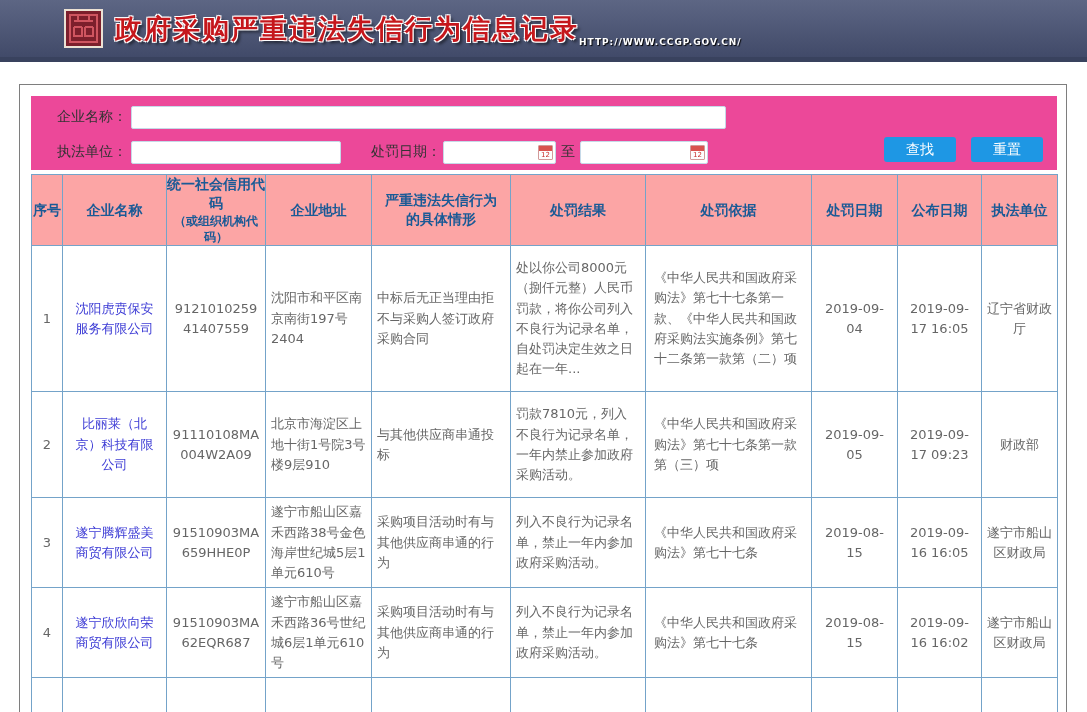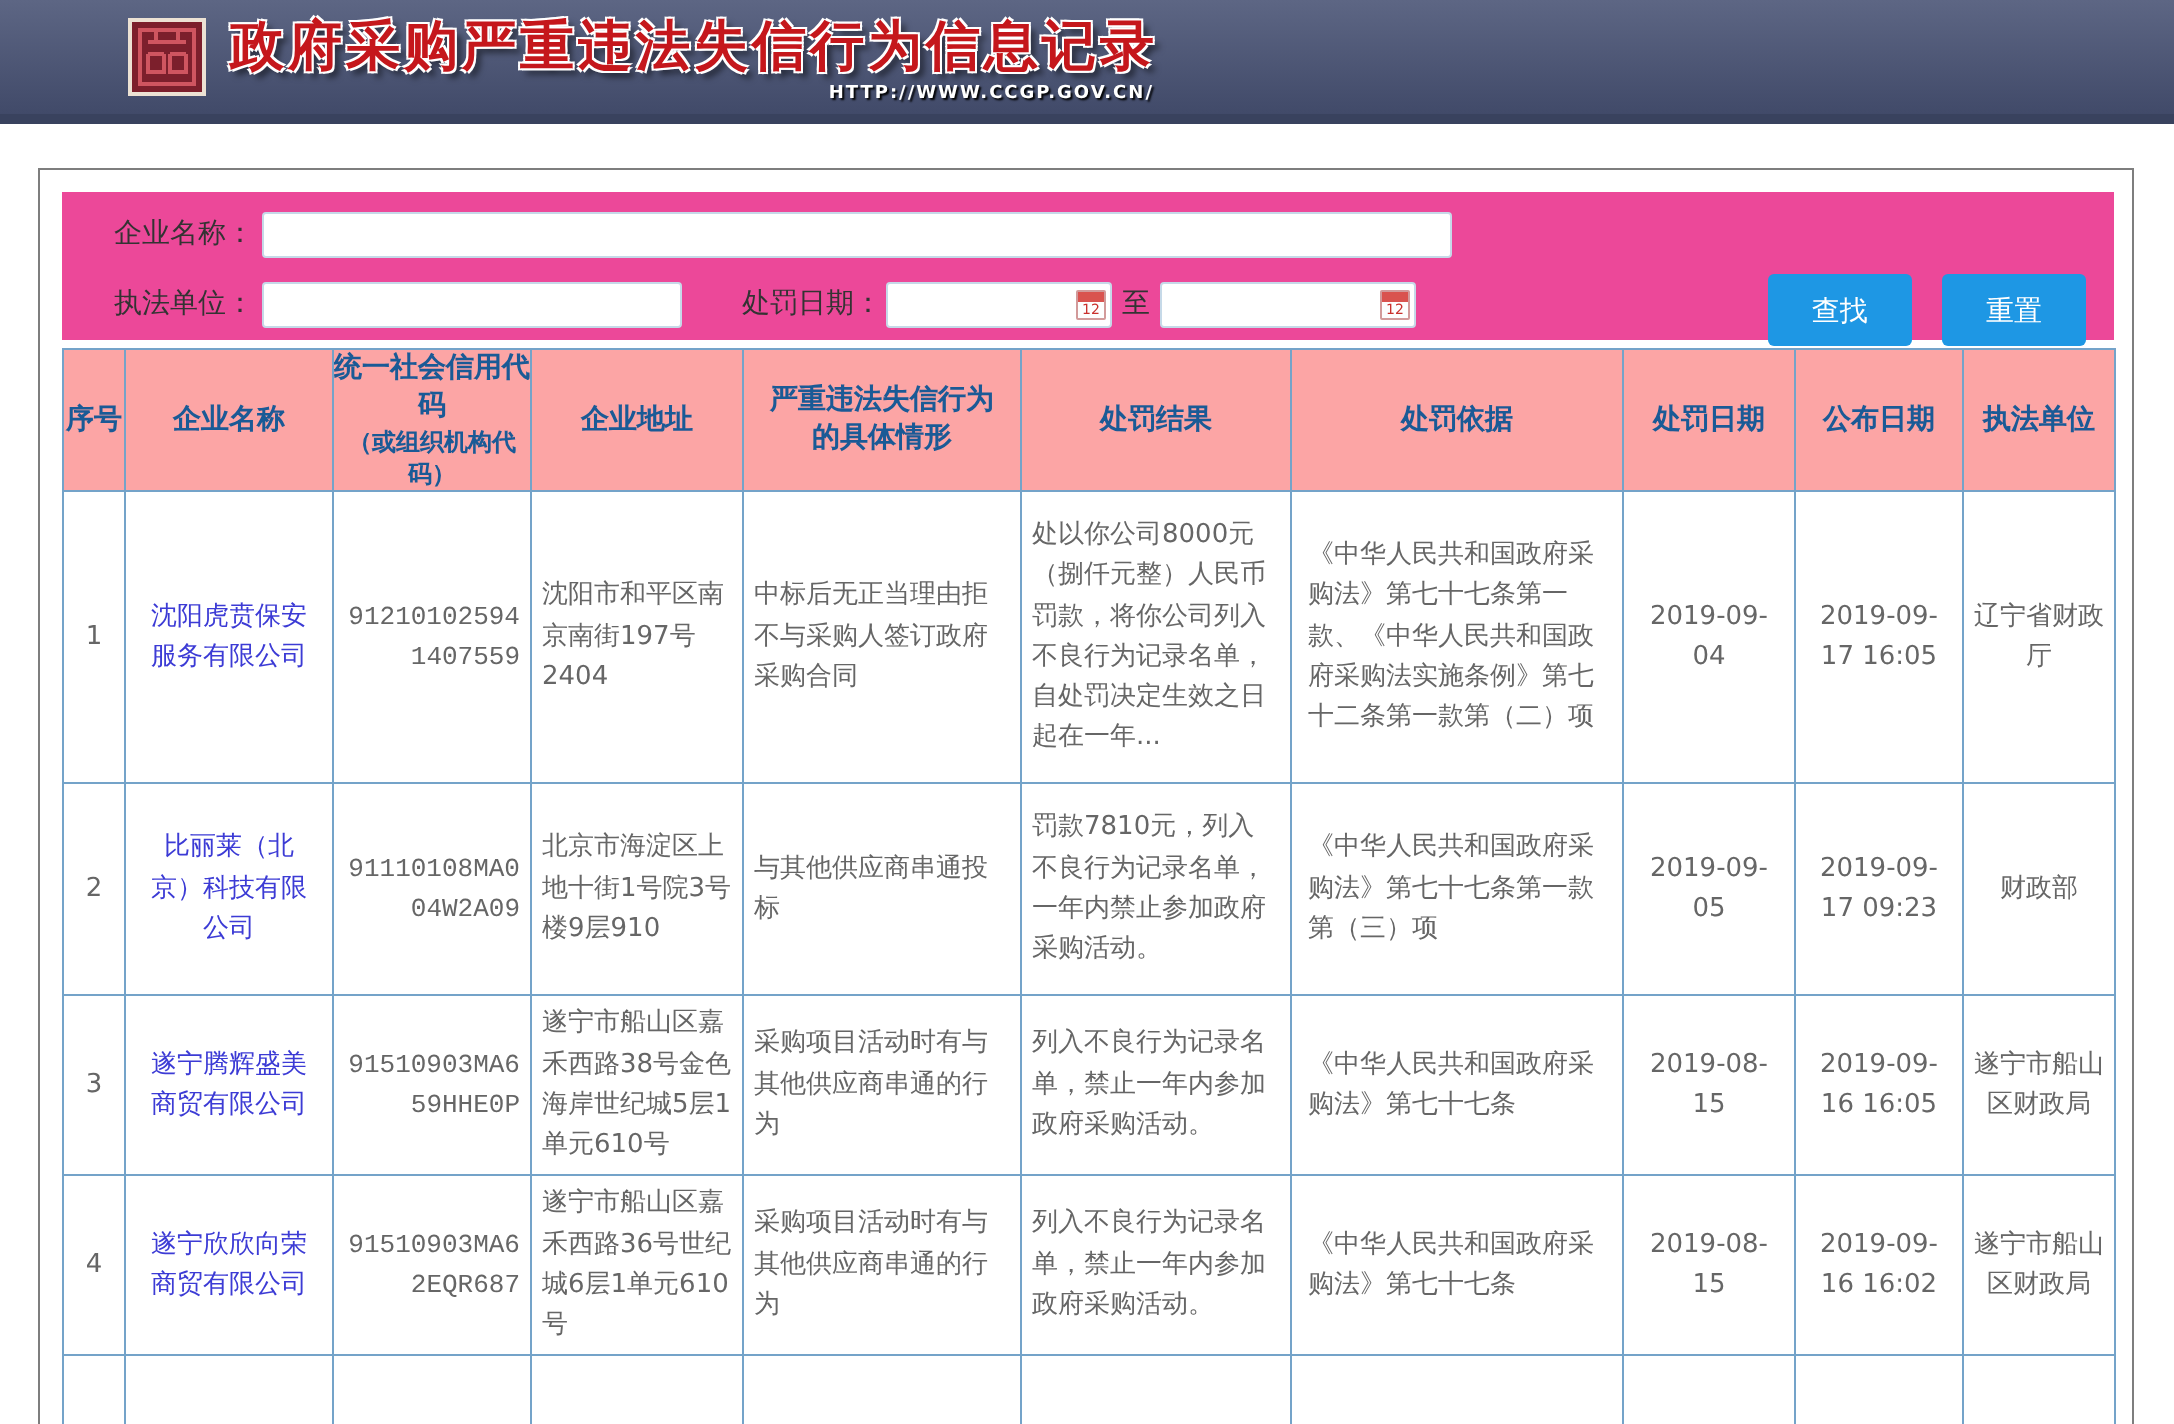--- a/index.html
+++ b/index.html
@@ -5,21 +5,21 @@
   * { margin:0; padding:0; box-sizing:border-box; }
   html,body { width:1087px; height:712px; overflow:hidden; background:#fff;
     font-family:"DejaVu Sans","Liberation Sans",sans-serif; }
 
   
   .banner { height:62px; border-bottom:5px solid #39425e;
     background:linear-gradient(#5d6684,#49527100 60%,#414a69), #4b5473;
     background:linear-gradient(#5d6684,#414a69);
     display:flex; align-items:center; }
   .seal { width:39px; height:39px; margin-left:64px; flex:0 0 auto; }
-  .title-wrap { margin-left:12px; display:flex; flex-direction:column; align-items:flex-end; }
+  .title-wrap { margin-left:12px; display:flex; flex-direction:row; align-items:flex-end; }
   .banner-title { font-size:27px; font-weight:bold; color:#c5171c; letter-spacing:2px;
     text-shadow:-1px -1px 0 #fff,1px -1px 0 #fff,-1px 1px 0 #fff,1px 1px 0 #fff,3px 3px 3px rgba(0,0,0,.55); }
   .banner-url { font-size:9px; font-weight:bold; color:#fff; letter-spacing:1px;
     margin-top:1px; margin-right:2px; text-shadow:1px 1px 1px #000; }
 
   
   .container { position:absolute; left:19px; top:84px; width:1048px; height:1400px;
     border:1px solid #7e7e7e; background:#fff; }
 
   
@@ -35,35 +35,35 @@
   .date-wrap { position:relative; display:inline-block; }
   .txt-date1 { width:113px; padding-right:20px; }
   .txt-date2 { width:128px; padding-right:20px; }
   .cal { position:absolute; right:3px; top:4px; width:15px; height:15px;
     background:#fdfdfd; border:1px solid #d29a9a; border-radius:1px; cursor:pointer; }
   .cal::before { content:""; position:absolute; top:0; left:0; right:0; height:5px; background:#d9534f; }
   .cal::after { content:"12"; position:absolute; bottom:0; left:0; right:0;
     font-size:7px; line-height:8px; color:#c9302c; text-align:center; }
   .to-sep { font-size:14px; color:#333; margin:0 5px; }
   .btns { position:absolute; right:14px; top:41px; }
-  .btn { display:inline-block; width:72px; height:36px; line-height:25px; text-align:center;
+  .btn { display:inline-block; width:72px; height:25px; line-height:25px; text-align:center;
     background:#1e97e4; color:#fff; font-size:14px; border:none; border-radius:3px;
     cursor:pointer; margin-left:10px; }
 
   
   table { margin:4px 0 0 11px; width:1026px; table-layout:fixed; border-collapse:collapse; }
   th, td { border:1px solid #74a3c9; vertical-align:middle; overflow:hidden; }
   thead th { background:#fca5a5; color:#1a5a96; font-size:14px; font-weight:bold;
     height:44px; text-align:center; line-height:1.35; }
   thead .sub { font-size:12px; }
   td { background:#fff; color:#666; font-size:13px; line-height:1.55; padding:3px 5px; }
   .c-idx  { text-align:center; }
   .c-name { text-align:center; padding:3px 12px; }
   .c-name a { color:#3c3bd5; text-decoration:none; }
-  .c-code { text-align:right; word-break:break-all;font-family:Liberation Mono, monospace; }
+  .c-code { text-align:center; word-break:break-all; }
   .c-addr, .c-behavior, .c-result, .c-basis { text-align:left; }
   .c-basis { padding:17px 8px; }
   .c-pdate, .c-pubdate, .c-unit { text-align:center; }
   tbody tr:nth-child(1) td { height:146px; }
   tbody tr:nth-child(2) td { height:106px; }
   tbody tr:nth-child(3) td { height:90px; }
   tbody tr:nth-child(4) td { height:90px; }
   tbody tr:nth-child(5) td { height:150px; }
 </style>
 </head>

